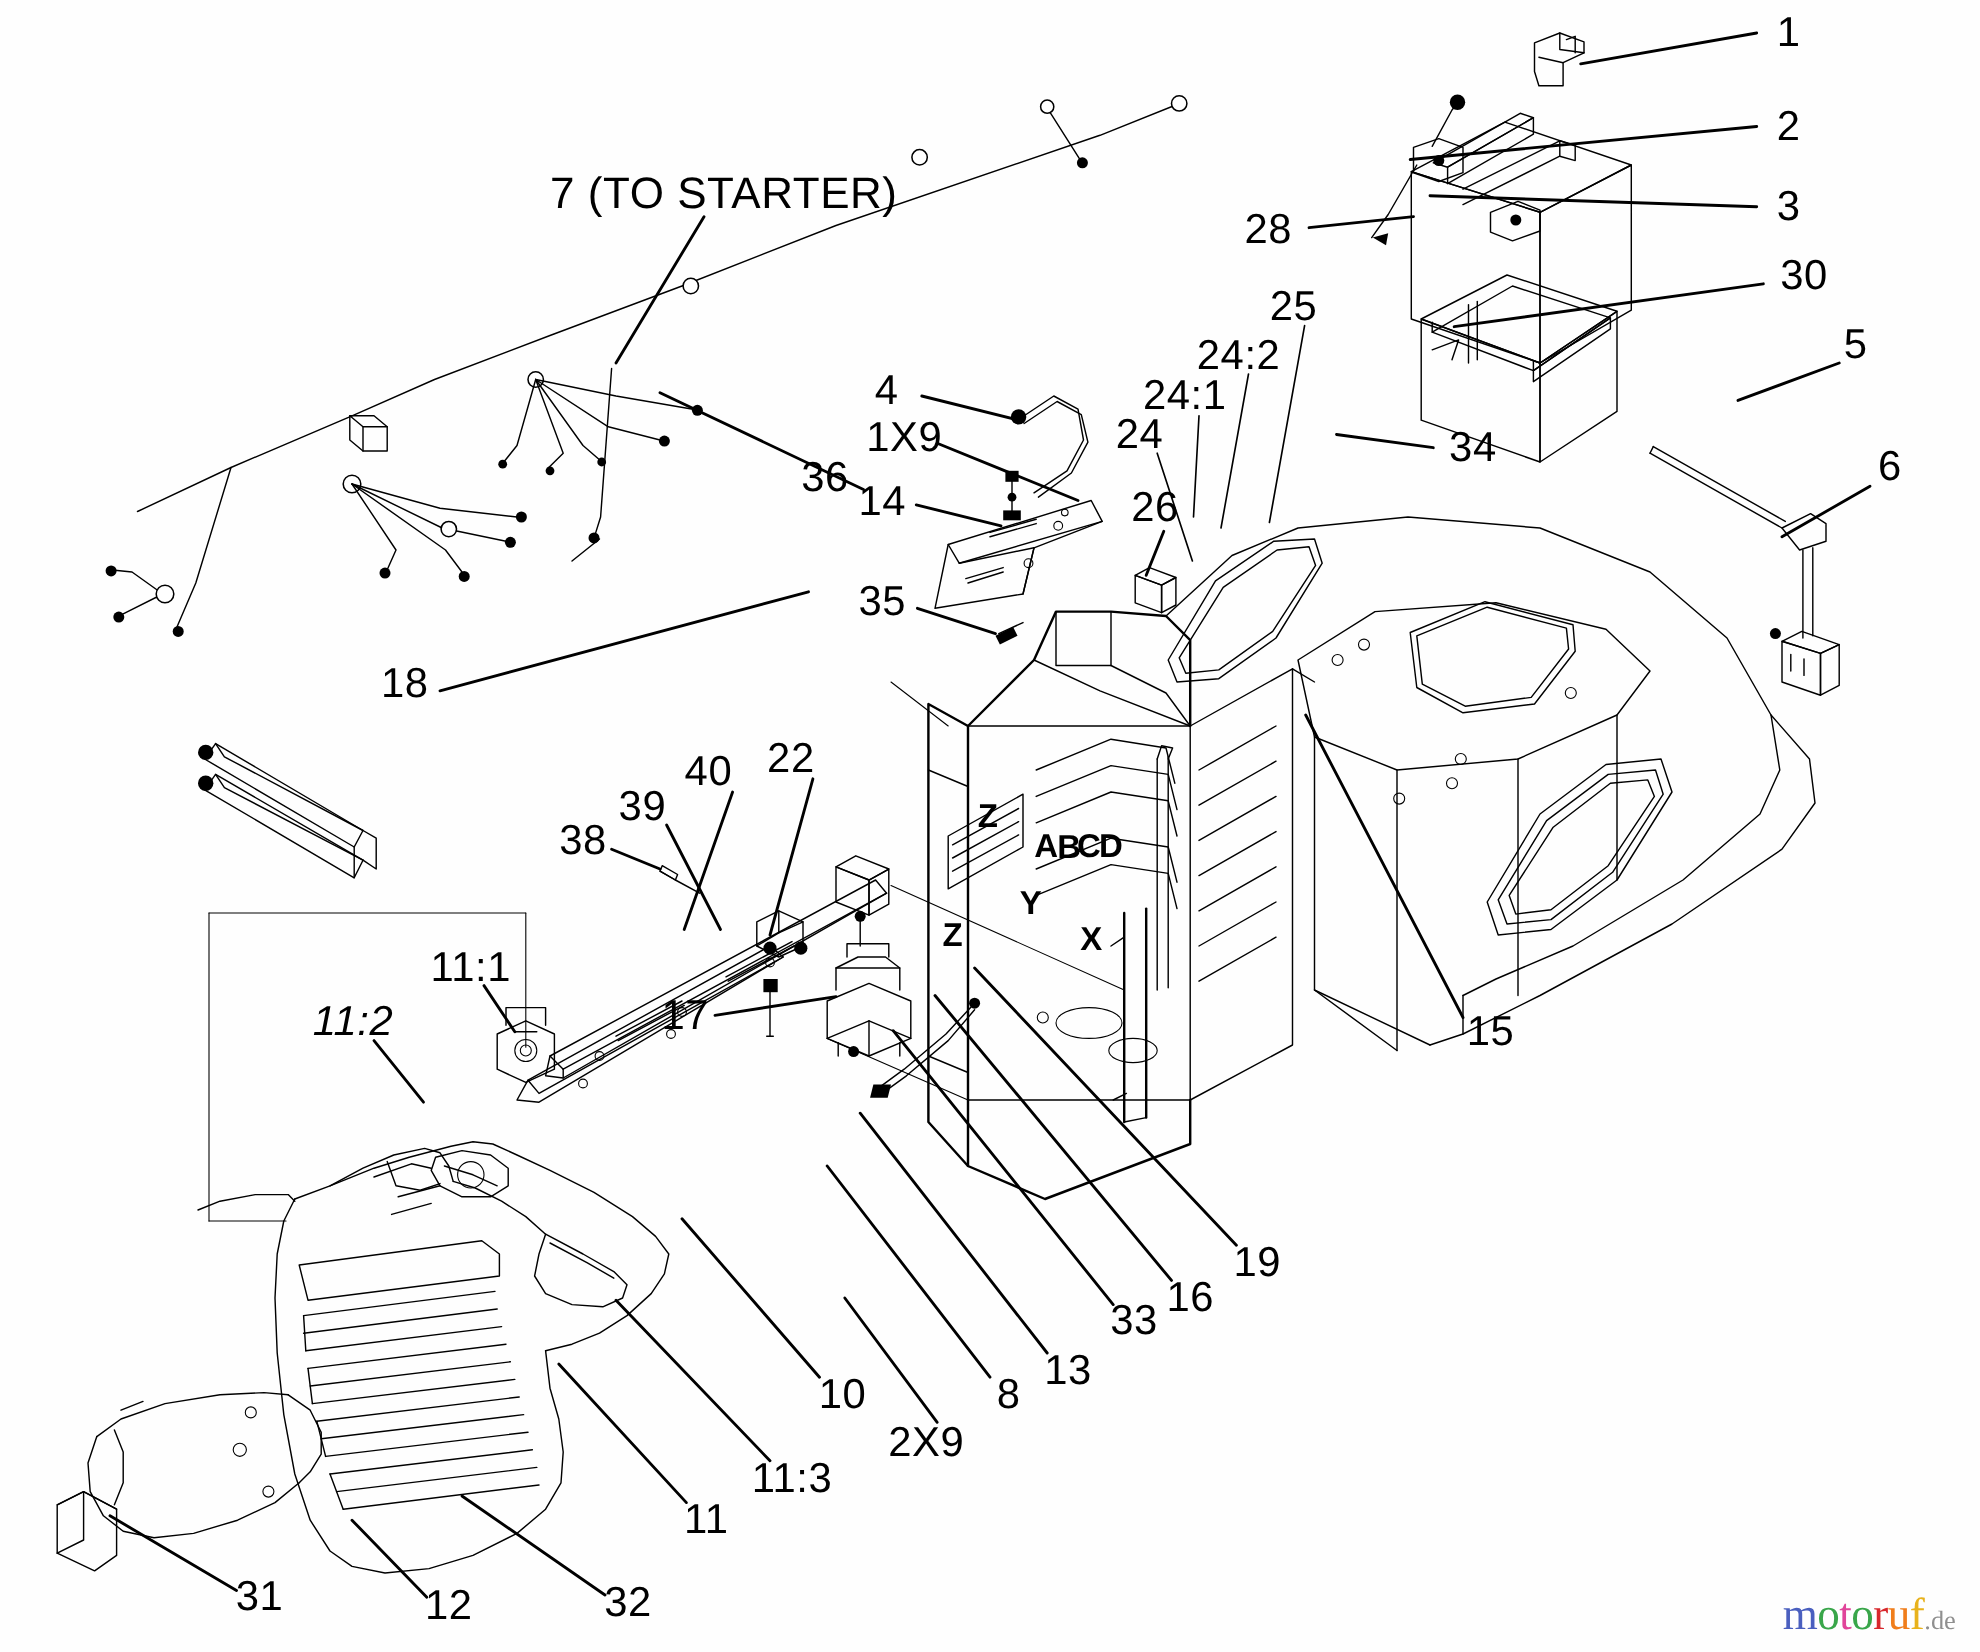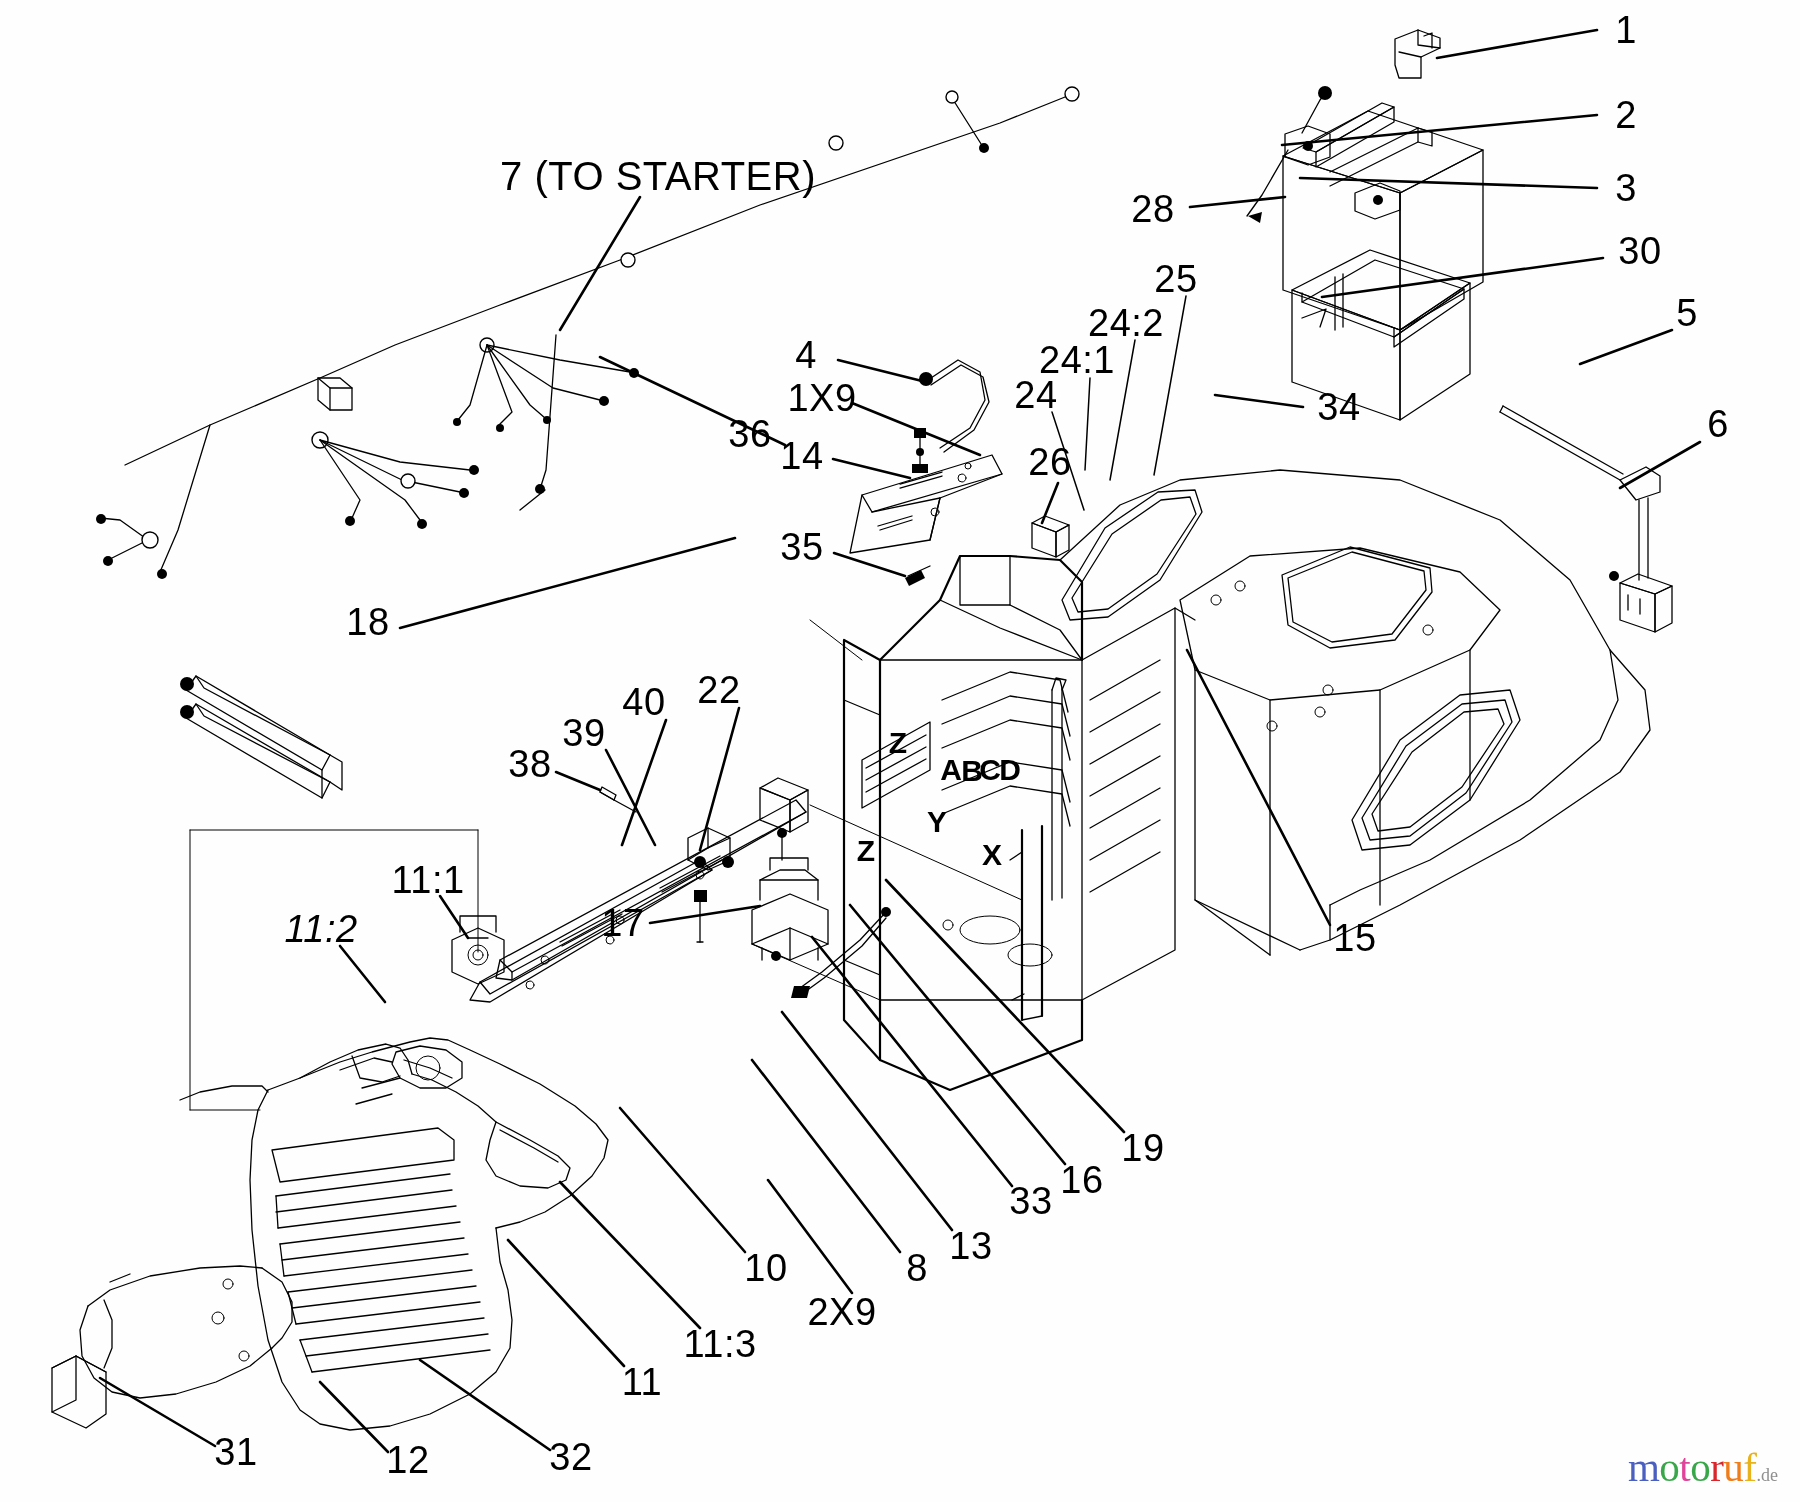--- a/index.html
+++ b/index.html
@@ -52,21 +52,21 @@
     position: absolute;
     right: 22px;
     bottom: 14px;
     font-family: "Liberation Serif", serif;
     font-size: 41px;
     letter-spacing: -0.5px;
     line-height: 1;
     user-select: none;
   }
   #watermark .suffix {
-    font-size: 18px;
+    font-size: 24px;
     color: #8f8f8f;
     letter-spacing: 0;
   }
 </style>
 </head>
 <body>
 
 <div id="sheet">
 
   <svg id="artwork" viewBox="0 0 1800 1502" xmlns="http://www.w3.org/2000/svg">

